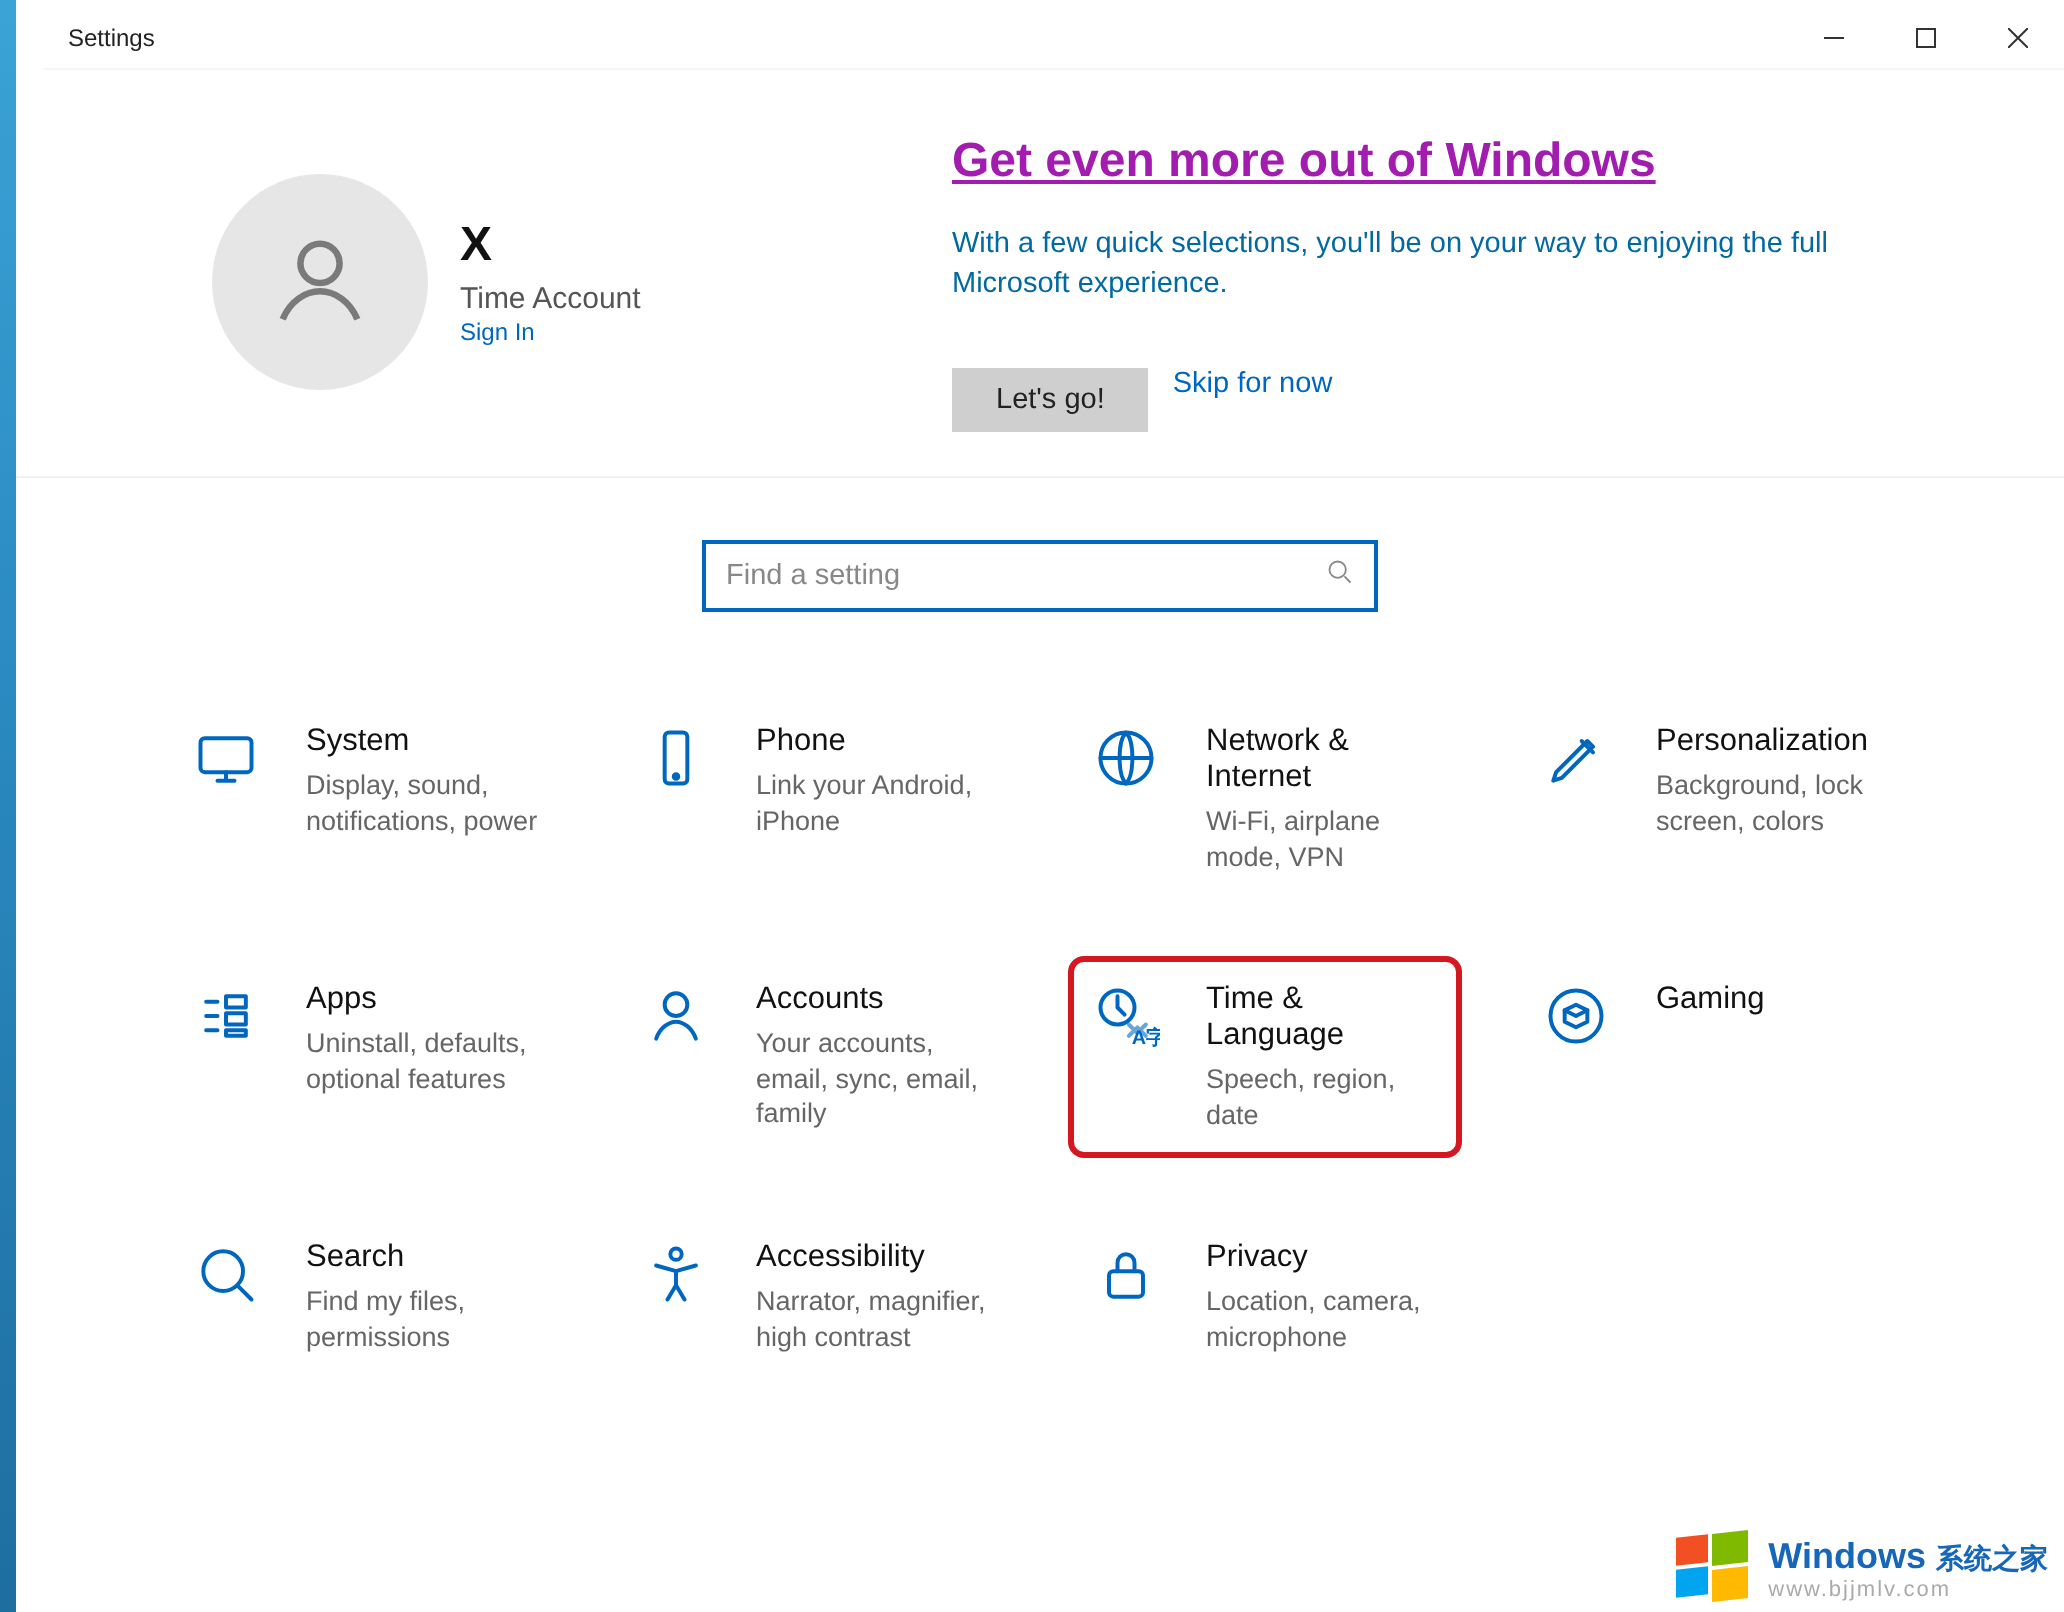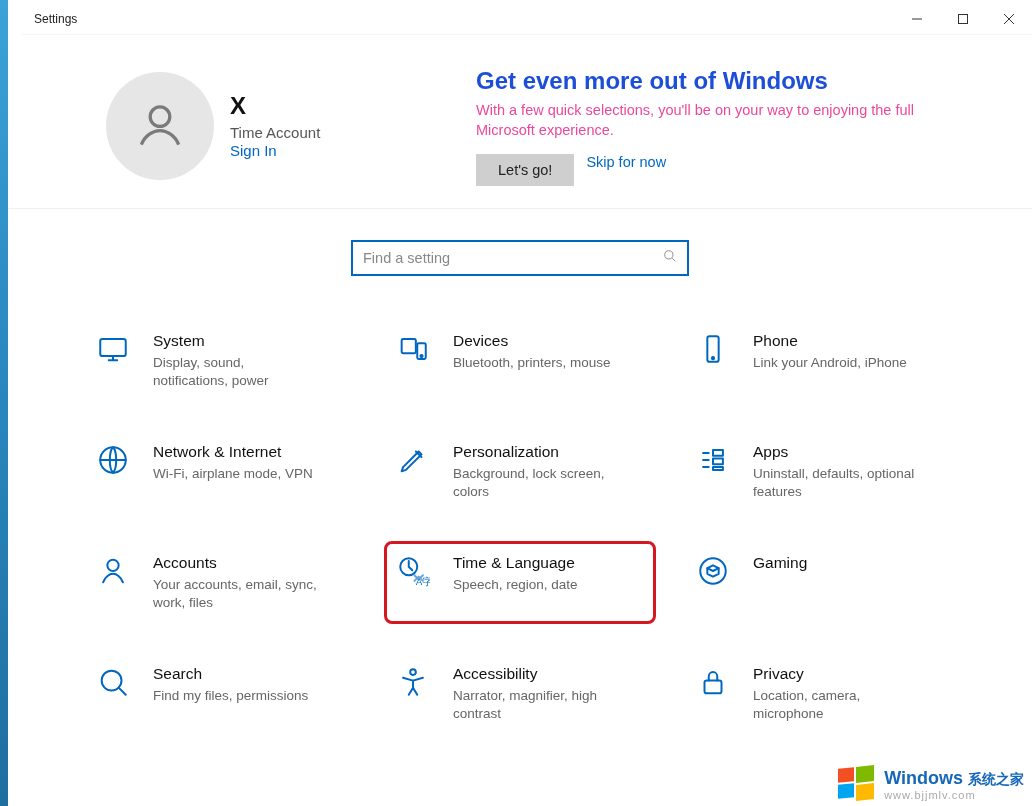--- a/index.html
+++ b/index.html
@@ -42,24 +42,24 @@
     border-bottom: 1px solid rgba(0,0,0,0.06);
   }
   .user { display:flex; align-items:center; gap: 16px; width: 330px;}
   .avatar {
     width: 108px; height:108px; border-radius:50%;
     background:#e6e6e6; display:flex; align-items:center; justify-content:center;
     color:#7a7a7a;
   }
   .user-meta .name { font-size:24px; font-weight:600; color:#111;}
   .user-meta .type { font-size:15px; color:#555; margin-top:4px;}
-  .user-meta .link { font-size:15px; color:#0067c0; margin-top:1px; cursor:pointer;}
+  .user-meta .link { font-size:12px; color:#0067c0; margin-top:1px; cursor:pointer;}
   .promo { flex:1; padding-top:2px;}
-  .promo h2 { font-size:24px; font-weight:700; color:#1d4ed8; margin-bottom:6px;}
-  .promo p { font-size:14.5px; color:#ec4899; line-height:1.35; max-width:500px; margin-bottom:14px;}
+  .promo h2 { font-size:24px; font-weight:700; color:#a21caf; margin-bottom:18px;text-decoration:underline;}
+  .promo p { font-size:14.5px; color:#0369a1; line-height:1.35; max-width:500px; margin-bottom:32px;}
   .promo-actions { display:flex; align-items:flex-start; gap:12px;}
   .btn {
     background:#cfcfcf; border:none; padding:8px 22px; font-size:14.5px; color:#222;
     cursor:pointer;
   }
   .skip { color:#0067c0; font-size:14.5px; cursor:pointer;}
   .search-wrap { display:flex; justify-content:center; padding: 32px 0 8px 0;}
   .search {
     width:336px; height:34px;
     border:1px solid #0067c0;
@@ -68,35 +68,35 @@
   }
   .search input {
     flex:1; border:none; outline:none; font-size:14.5px; color:#666;
     background:transparent;
   }
   .search input::placeholder { color:#888; }
   .search .sicon { color:#888; }
   .grid {
     padding: 36px 24px 0 24px;
     display:grid;
-    grid-template-columns: repeat(3, 1fr);
+    grid-template-columns: repeat(4, 1fr);
     column-gap: 8px;
     row-gap: 44px;
     max-width: 920px;
     margin: 0 auto;
     gap: 28px;
   }
   .cat {
     display:flex; gap:18px; padding:10px 8px 10px 4px;
     border:3px solid transparent; border-radius:10px;
     align-items:flex-start; cursor:pointer;
   }
   .cat .icon {
     width:44px; min-width:44px; height:44px;
-    color:#0067c0; display:flex; align-items:flex-start; justify-content:center;
+    color:#0067c0; display:flex; align-items:flex-start; justify-content:center;font-weight:bold;
   }
   .cat .text .title { font-size:15.5px; color:#111; margin-bottom:4px;}
   .cat .text .desc  { font-size:13.5px; color:#666; line-height:1.3; max-width:170px;}
   .cat.highlight { border-color:#d5181f; border-radius:8px; }
   .watermark {
     position:absolute; right:8px; bottom:4px;
     display:flex; align-items:center; gap:8px;
     pointer-events:none;
   }
   .watermark .logo {
@@ -180,33 +180,20 @@
           </svg>
         </div>
         <div class="text">
           <div class="title">System</div>
           <div class="desc">Display, sound, notifications, power</div>
         </div>
       </div>
       <div class="cat">
         <div class="icon">
           <svg width="34" height="34" viewBox="0 0 24 24" fill="none" stroke="currentColor" stroke-width="1.4" stroke-linecap="round" stroke-linejoin="round">
-            <rect x="4" y="5" width="10" height="10" rx="1"></rect>
-            <rect x="15" y="8" width="6" height="11" rx="1"></rect>
-            <circle cx="18" cy="17" r="0.8" fill="currentColor"></circle>
-          </svg>
-        </div>
-        <div class="text">
-          <div class="title">Devices</div>
-          <div class="desc">Bluetooth, printers, mouse</div>
-        </div>
-      </div>
-      <div class="cat">
-        <div class="icon">
-          <svg width="34" height="34" viewBox="0 0 24 24" fill="none" stroke="currentColor" stroke-width="1.4" stroke-linecap="round" stroke-linejoin="round">
             <rect x="8" y="3" width="8" height="18" rx="1.5"></rect>
             <circle cx="12" cy="18.5" r="0.8" fill="currentColor"></circle>
           </svg>
         </div>
         <div class="text">
           <div class="title">Phone</div>
           <div class="desc">Link your Android, iPhone</div>
         </div>
       </div>
       <div class="cat">
@@ -249,21 +236,21 @@
       </div>
       <div class="cat">
         <div class="icon">
           <svg width="34" height="34" viewBox="0 0 24 24" fill="none" stroke="currentColor" stroke-width="1.4" stroke-linecap="round" stroke-linejoin="round">
             <circle cx="12" cy="8" r="4"></circle>
             <path d="M5 20c1.4-4 4.6-6 7-6s5.6 2 7 6"></path>
           </svg>
         </div>
         <div class="text">
           <div class="title">Accounts</div>
-          <div class="desc">Your accounts, email, sync, work, files</div>
+          <div class="desc">Your accounts, email, sync, email, family</div>
         </div>
       </div>
       <div class="cat highlight">
         <div class="icon">
           <svg width="34" height="34" viewBox="0 0 24 24" fill="none" stroke="currentColor" stroke-width="1.4" stroke-linecap="round" stroke-linejoin="round">
             <circle cx="9" cy="9" r="6"></circle>
             <path d="M9 5v4l2.5 2.5"></path>
             <path d="M13 19l3-3 3 3M13 15l3 3 3-3" opacity="0.6"></path>
             <text x="14" y="22" font-size="7" fill="currentColor" stroke="none">A字</text>
           </svg>

